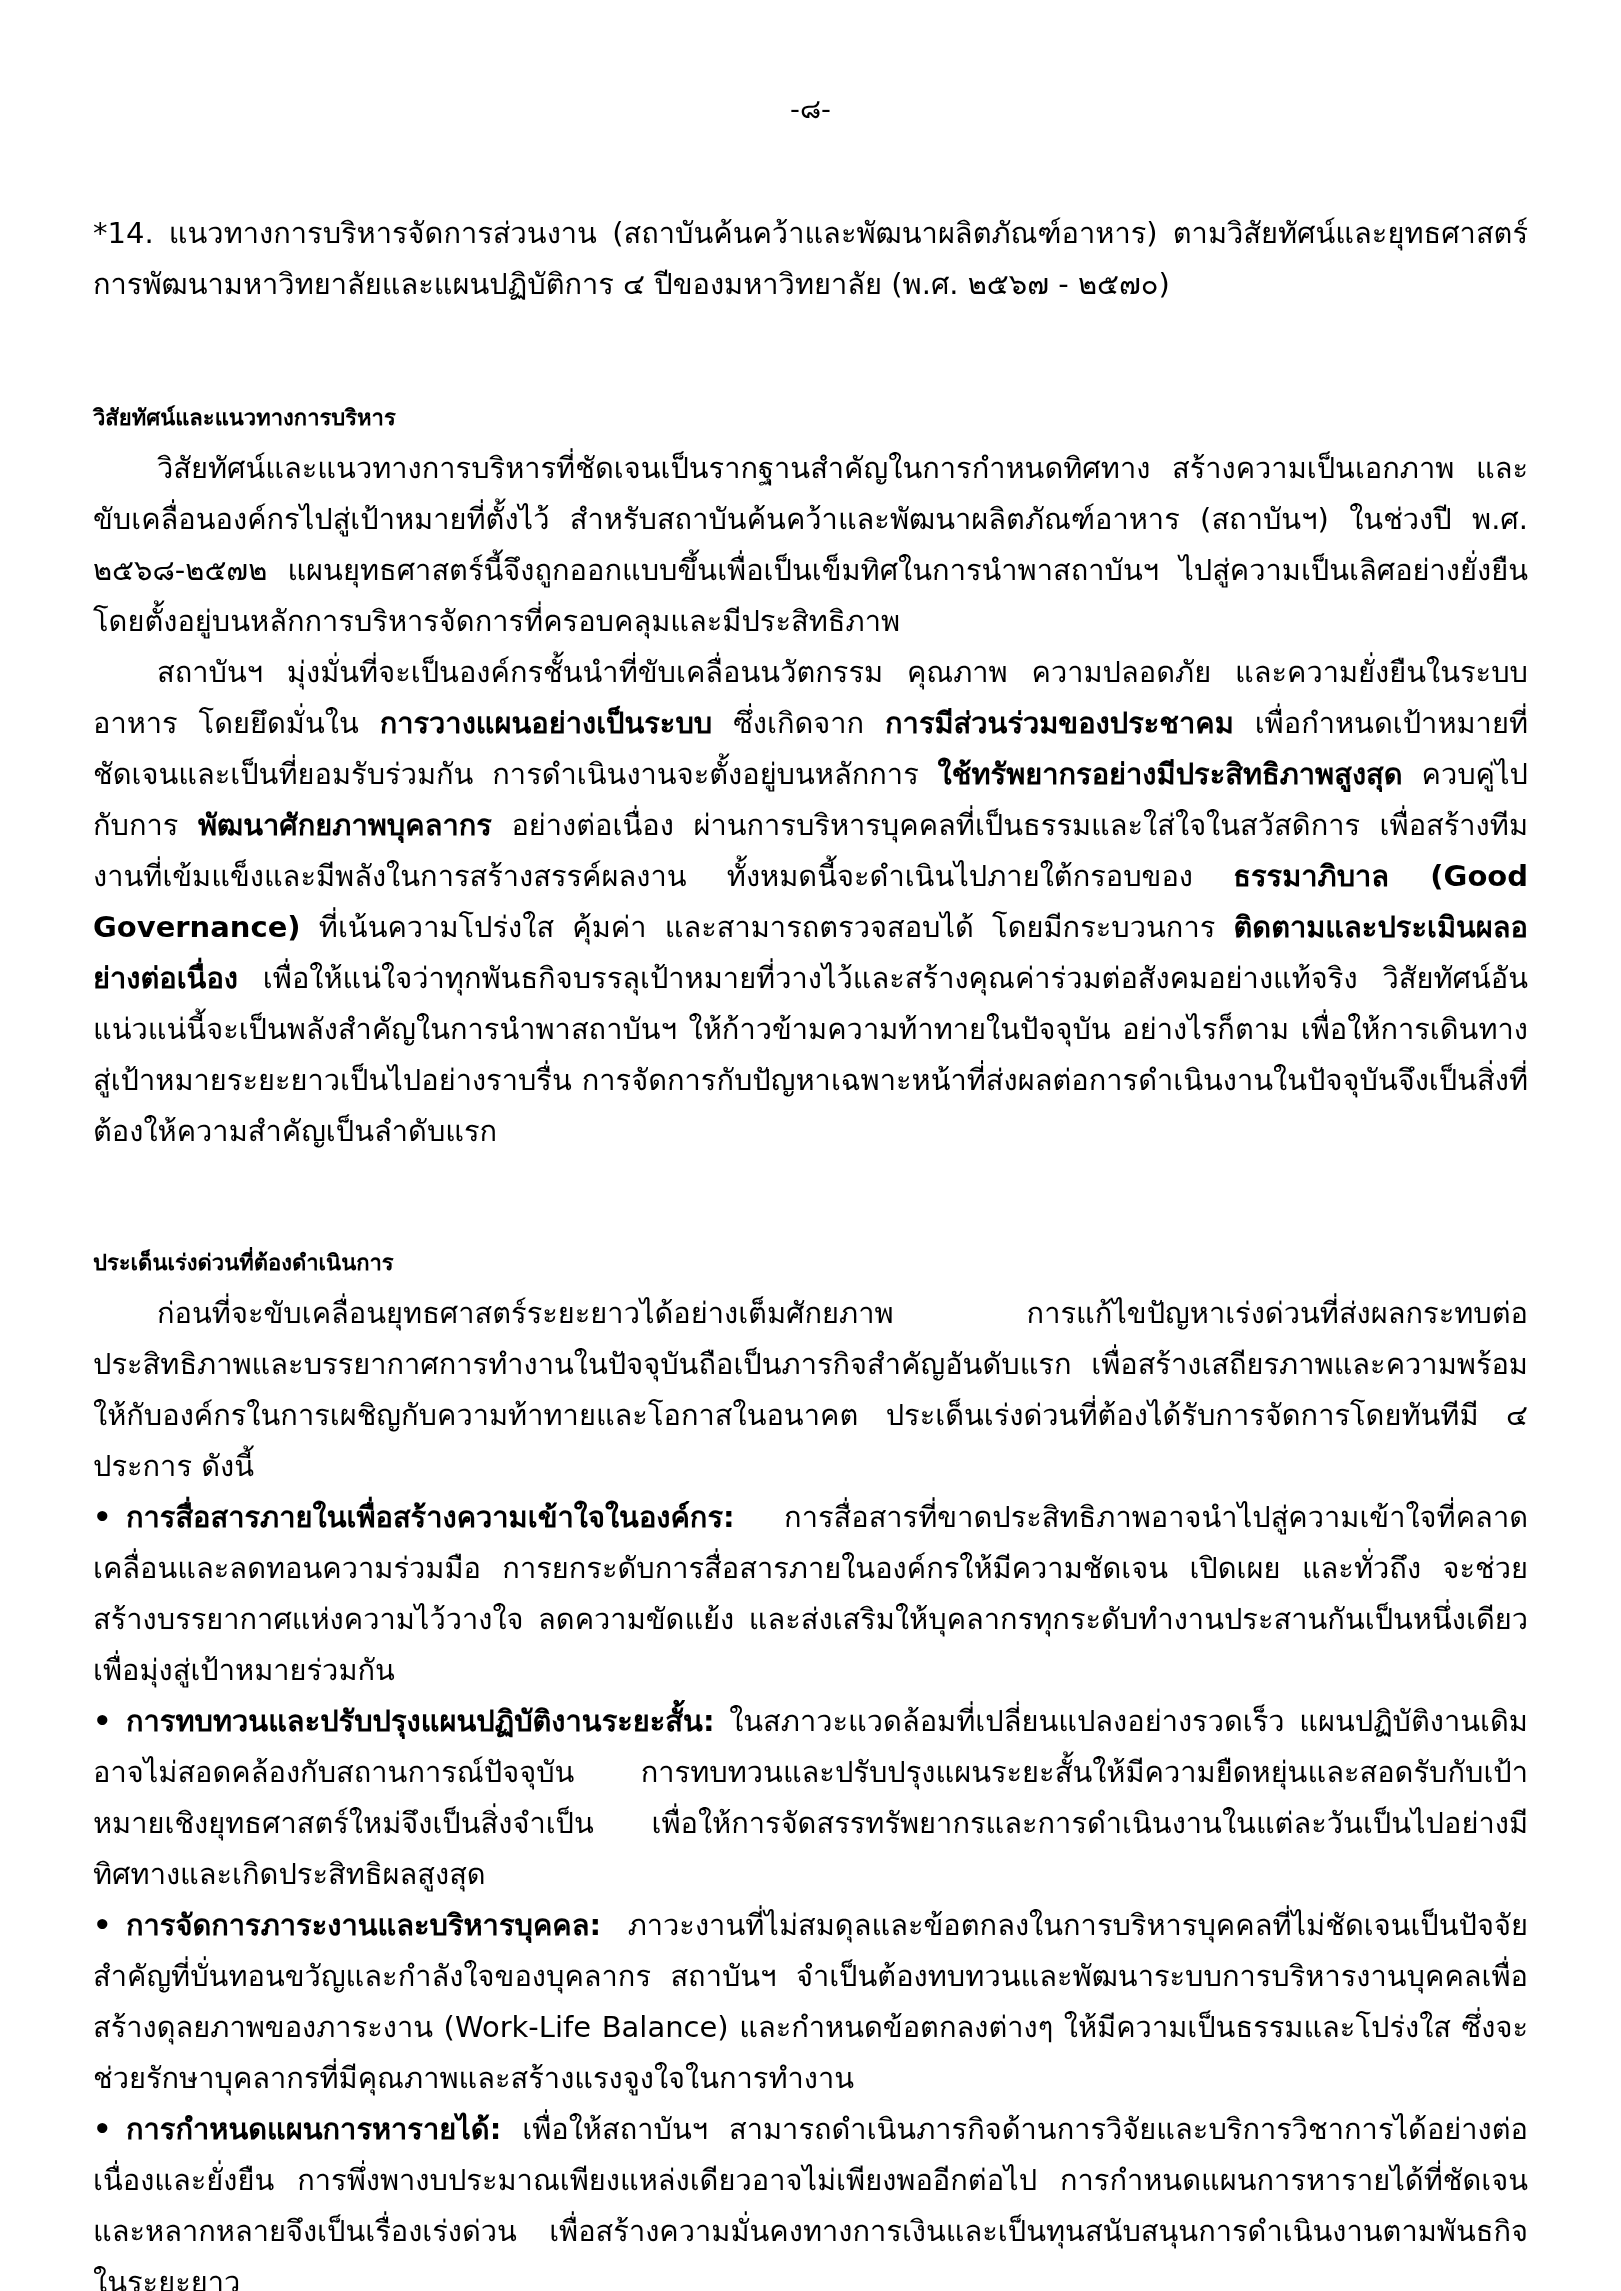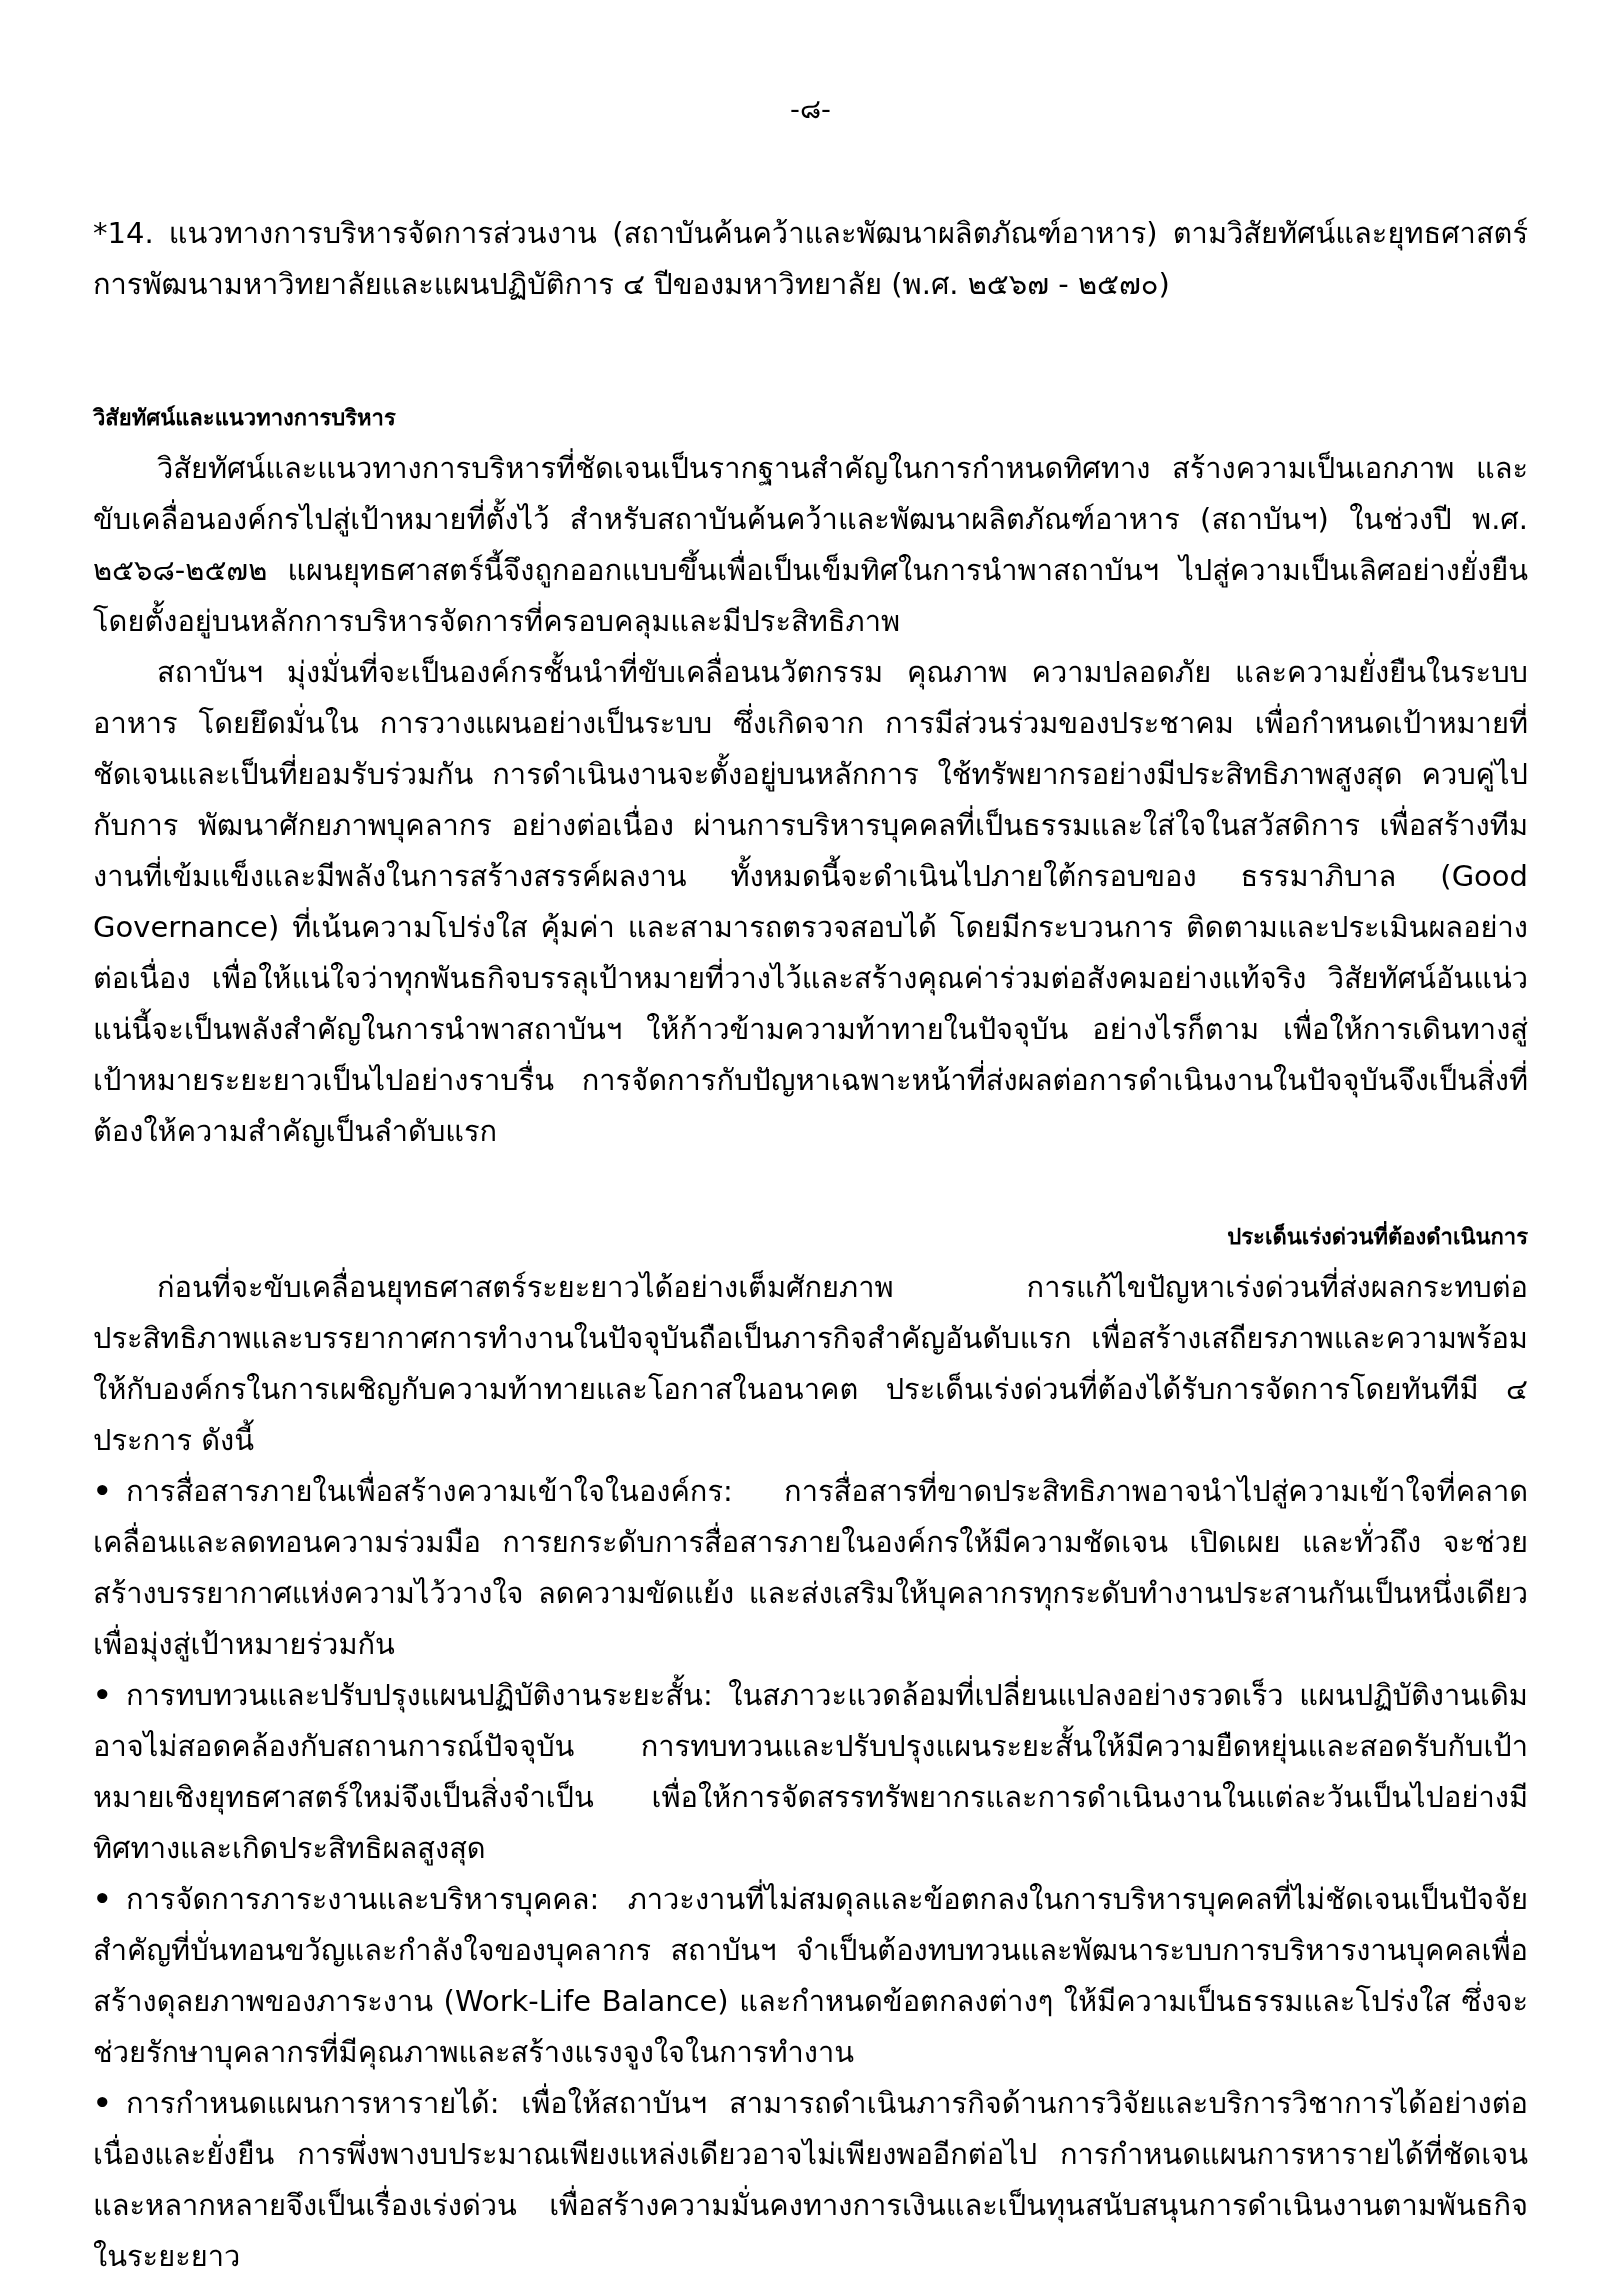--- a/index.html
+++ b/index.html
@@ -31,34 +31,33 @@
     text-align: justify;
     margin: 0;
   }
   .section-heading {
     font-size: 22px;
     line-height: 51px;
     font-weight: bold;
     margin: 82px 0 0 0;
   }
   .section-heading.second {
-    margin-top: 54px;
-    text-align: right;
+    margin-top: 80px;
   }
   .para {
     font-size: 29px;
     line-height: 51px;
     text-align: justify;
     margin: 0;
   }
   .para.indent {
     text-indent: 64px;
   }
   .para b, .bullet-text b {
-    font-weight: normal;
+    font-weight: bold;
     margin-top: 33px;
   }
   ul.bullet-list {
     list-style: none;
     margin: 0;
     padding: 0;
   }
   ul.bullet-list li {
     font-size: 29px;
     line-height: 51px;

